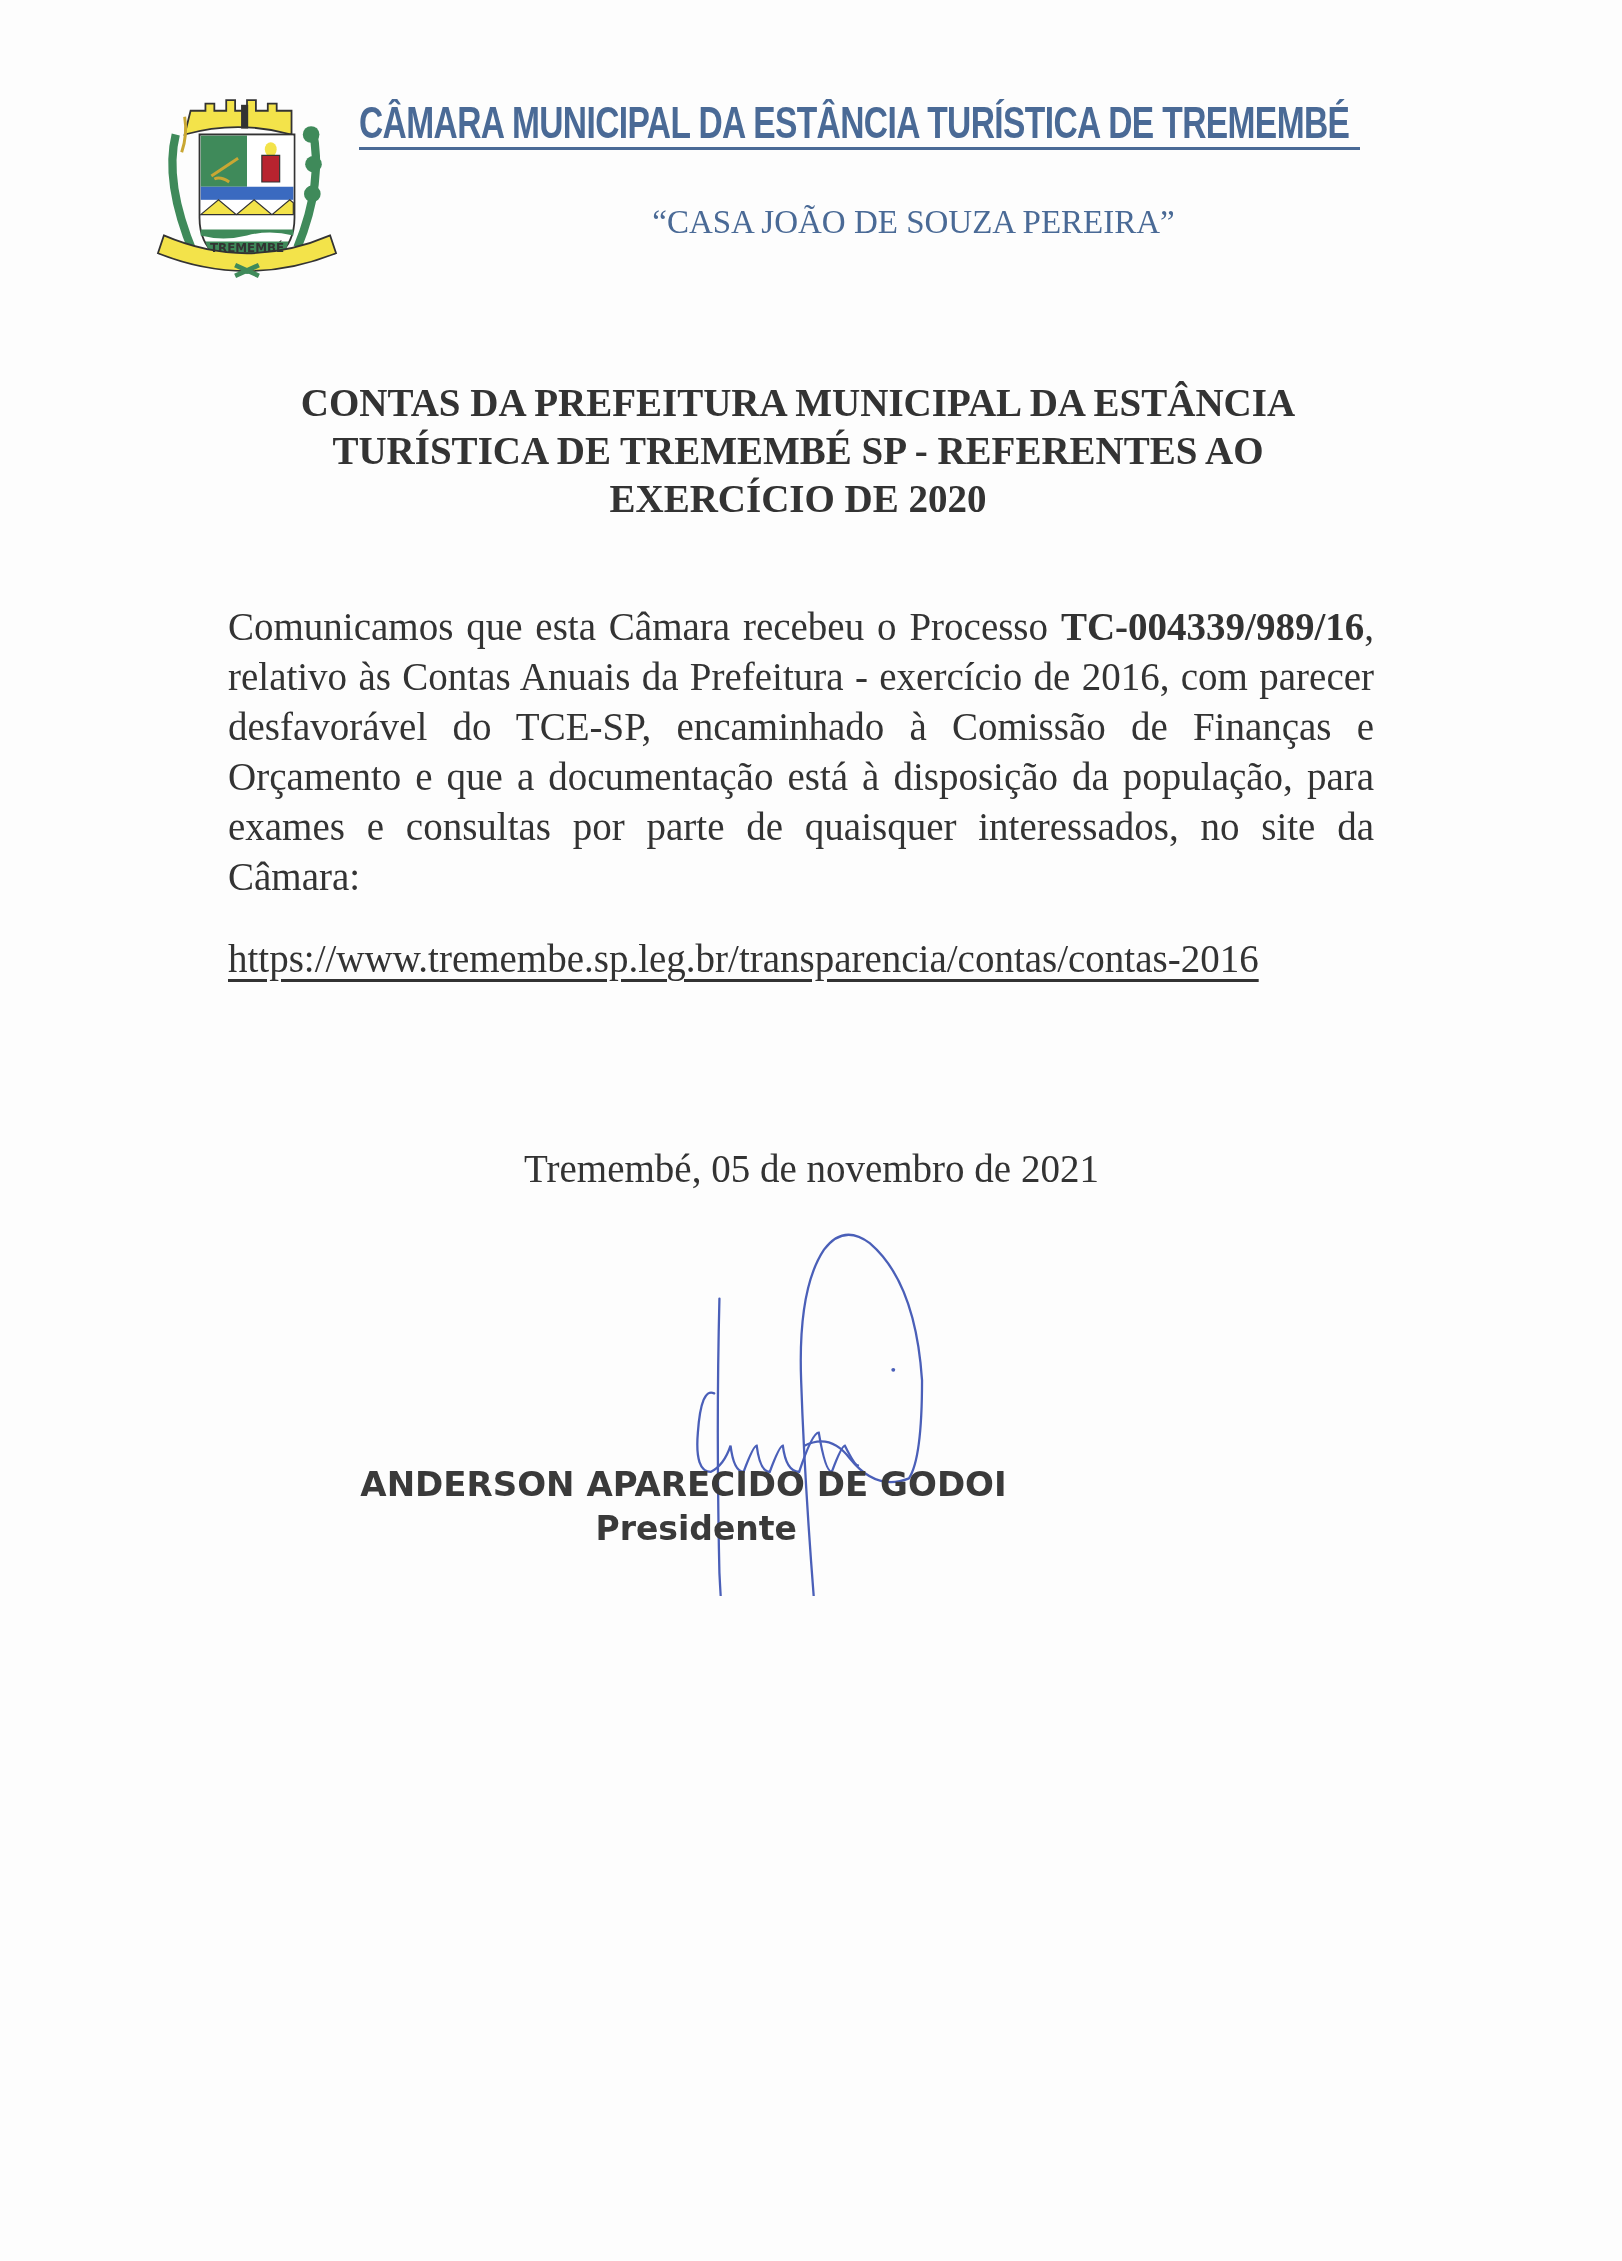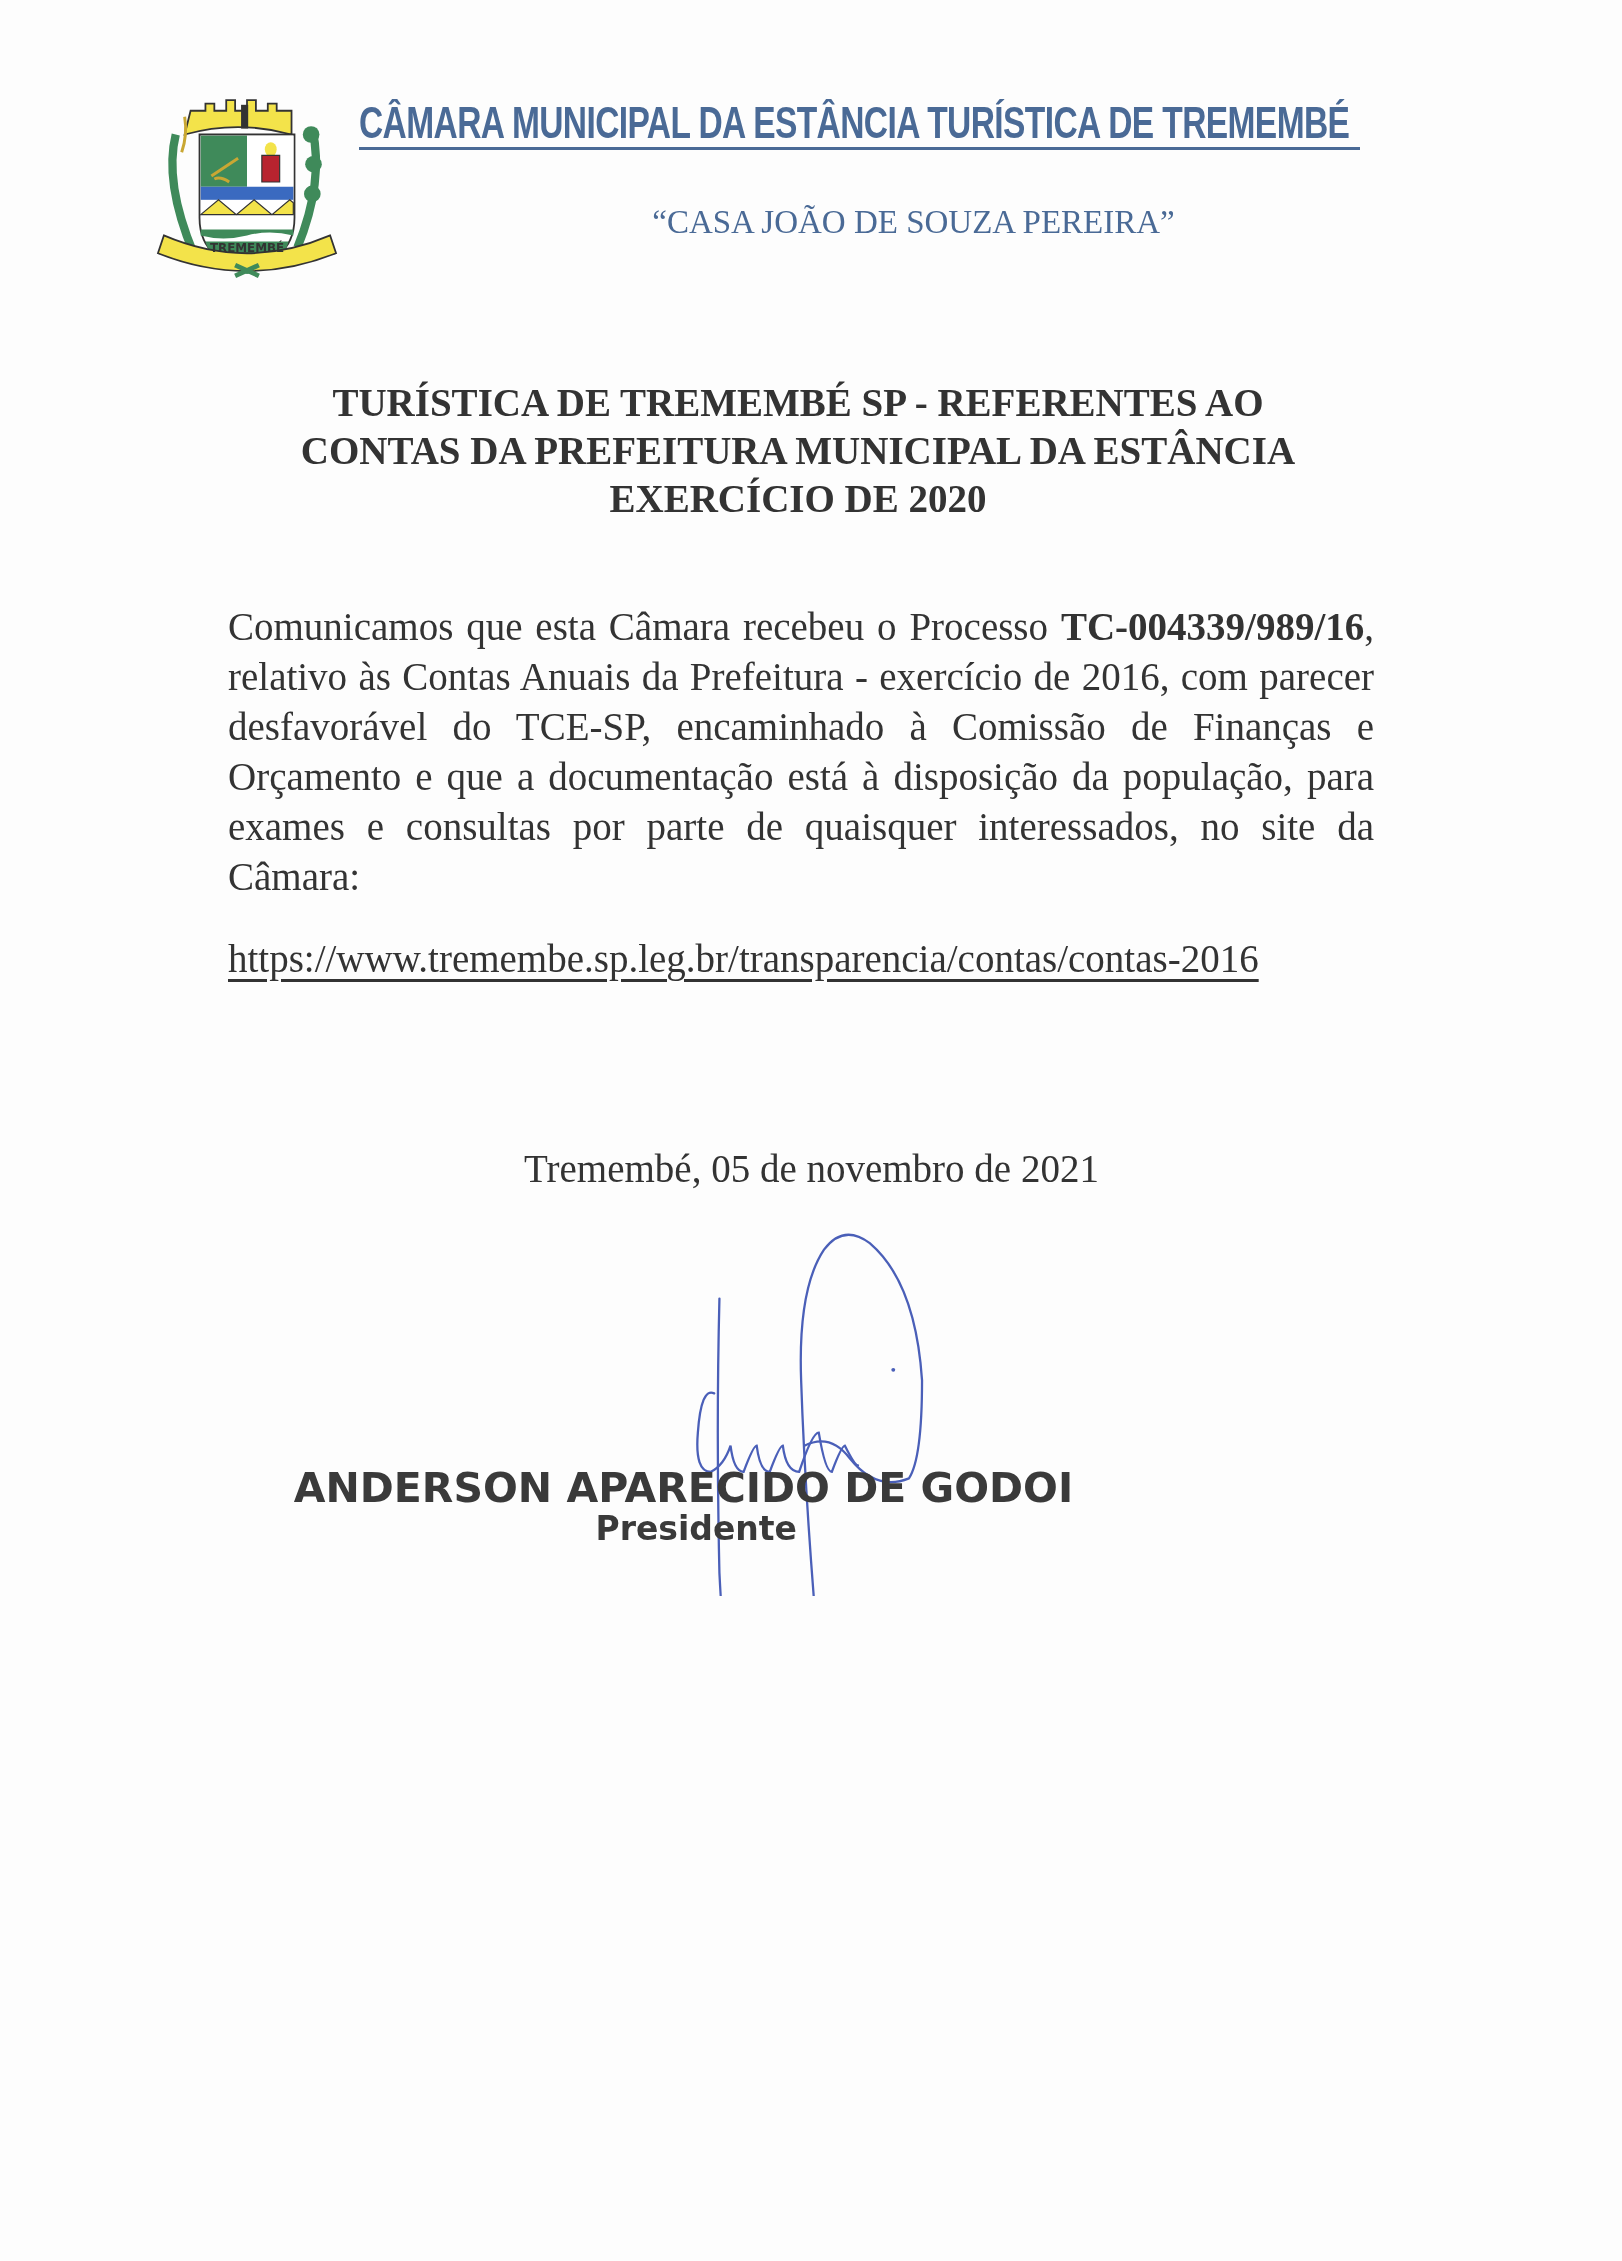--- a/index.html
+++ b/index.html
@@ -43,21 +43,21 @@
   .date-line {
     position: absolute; left: 0; width: 1623px; top: 1146px; text-align: center;
     font-size: 39px; color: #333;
   }
   .date-line span { display: inline-block; margin-left: 0; }
 
   .signature { position: absolute; left: 654px; top: 1230px; width: 523px; height: 366px; }
 
   .signer-name {
     position: absolute; left: 0; width: 1354px; top: 1464px; text-align: center;
-    font-family: "DejaVu Sans", sans-serif; font-weight: bold; font-size: 41px; color: #3a3a3a;
+    font-family: "DejaVu Sans", sans-serif; font-weight: bold; font-size: 34px; color: #3a3a3a;
   }
   .signer-role {
     position: absolute; left: 0; width: 1386px; top: 1509px; text-align: center;
     font-family: "DejaVu Sans", sans-serif; font-weight: bold; font-size: 33px; color: #3a3a3a;
   }
   .signer-name span { display: inline-block; margin-left: 13px; }
   .signer-role span { display: inline-block; margin-left: 6.5px; }
 </style>
 </head>
 <body>
@@ -90,22 +90,22 @@
     <path d="M20 250 q140 60 280 0 l10 30 q-150 60 -300 0 z" fill="#f3e34a" stroke="#333" stroke-width="3"></path>
     <text x="160" y="278" text-anchor="middle" font-family="DejaVu Sans, sans-serif" font-weight="bold" font-size="20" fill="#333">TREMEMBÉ</text>
     <path d="M140 300 l40 18 M180 300 l-40 18" stroke="#3f8a5a" stroke-width="8"></path>
   </svg>
 
   <div class="header-title">CÂMARA MUNICIPAL DA ESTÂNCIA TURÍSTICA DE TREMEMBÉ</div>
   <div class="header-rule"></div>
   <div class="header-subtitle"><span>“CASA JOÃO DE SOUZA PEREIRA”</span></div>
 
   <div class="doc-title">
+    <div>CONTAS DA PREFEITURA MUNICIPAL DA ESTÂNCIA</div>
     <div>TURÍSTICA DE TREMEMBÉ SP -  REFERENTES AO</div>
-    <div>CONTAS DA PREFEITURA MUNICIPAL DA ESTÂNCIA</div>
     <div>EXERCÍCIO DE 2020</div>
   </div>
 
   <div class="body-text"><span>Comunicamos que esta Câmara recebeu o Processo </span><b>TC-004339/989/16</b><span>, relativo às Contas Anuais da Prefeitura - exercício de 2016, com parecer desfavorável do TCE-SP, encaminhado à Comissão de Finanças e Orçamento e que a documentação está à disposição da população, para exames e consultas por parte de quaisquer interessados, no site da Câmara:</span></div>
 
   <div class="url-link">https://www.tremembe.sp.leg.br/transparencia/contas/contas-2016</div>
 
   <div class="date-line"><span>Tremembé, 05 de novembro de 2021</span></div>
 
   <svg class="signature" viewBox="0 0 800 560">

